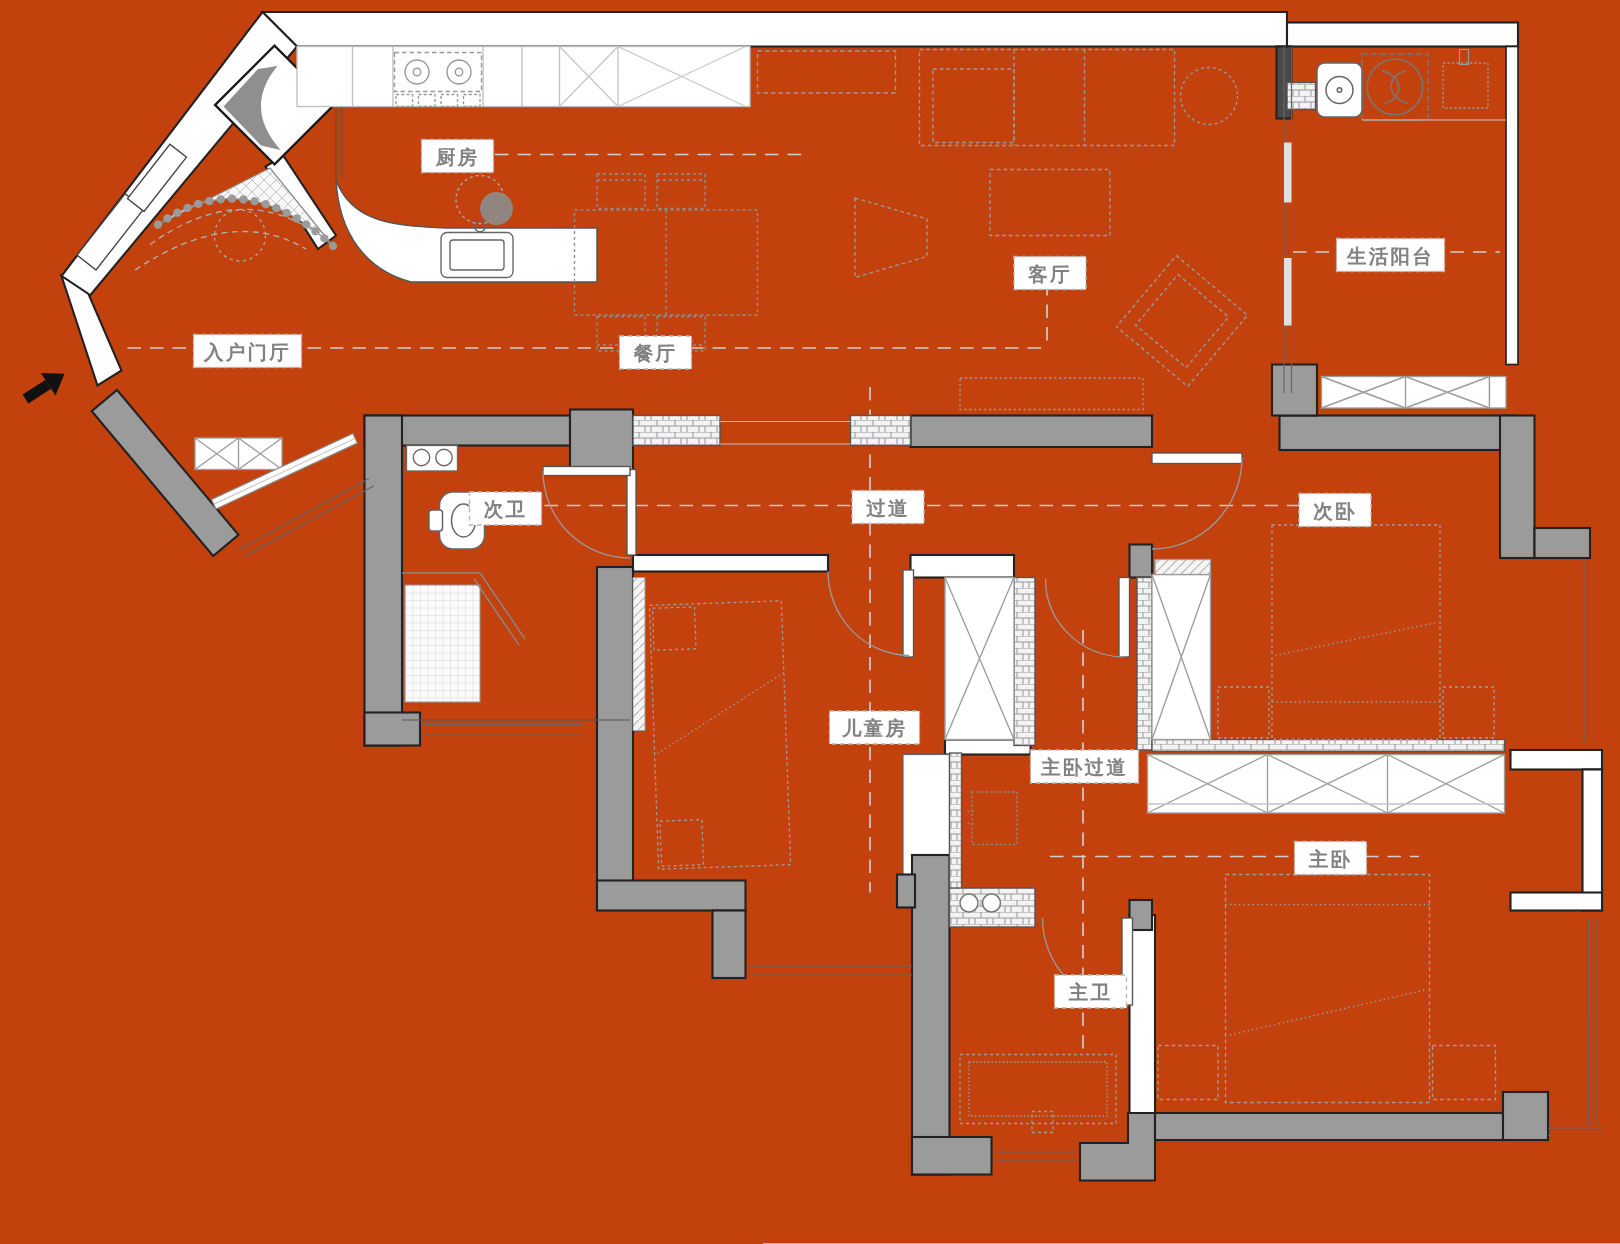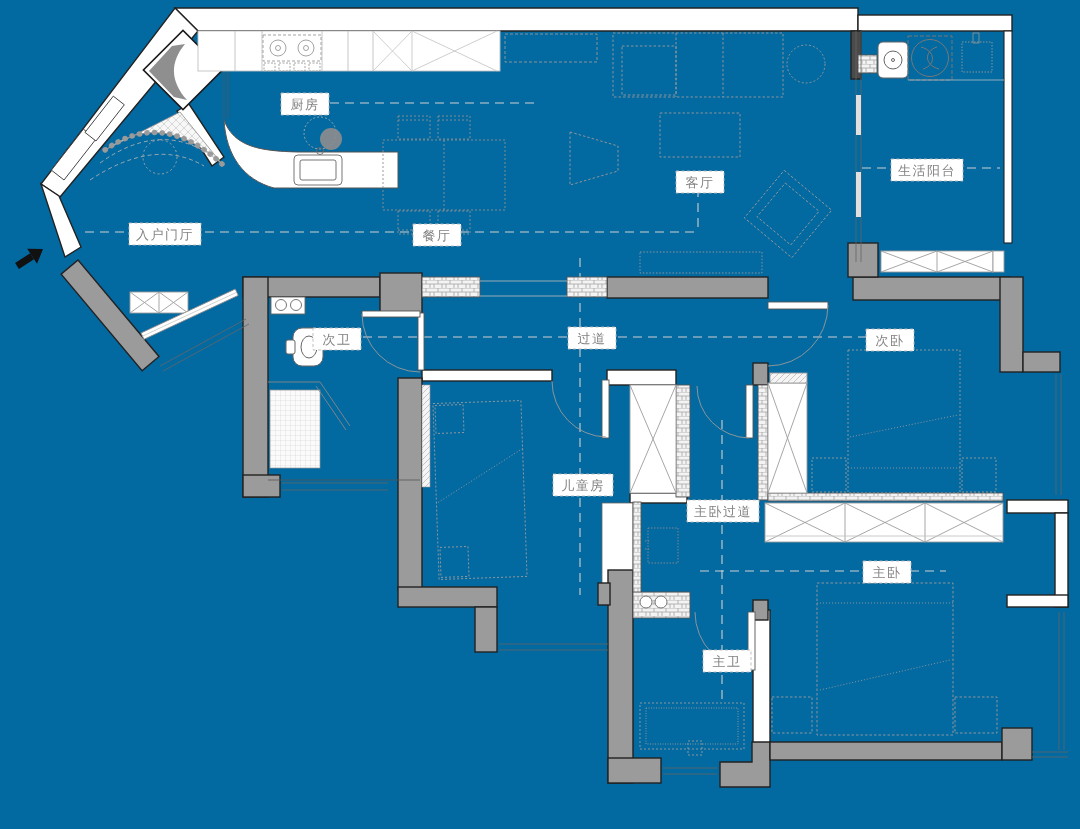--- a/index.html
+++ b/index.html
@@ -1,17 +1,17 @@
 <!DOCTYPE html>
 <html><head>
 <meta charset="utf-8">
 <style>
   html,body{margin:0;padding:0;background:#ffffff;}
-  #stage{position:relative;width:1080px;height:829px;background:#0369a1;overflow:hidden;
-         font-family:"Liberation Sans", sans-serif;}
+  #stage{position:relative;width:1080px;height:829px;background:#c2410c;overflow:hidden;
+         font-family:"Liberation Sans", sans-serif;font-weight:bold;}
   svg{display:block}
   .room-label-text{font-family:"Liberation Sans", sans-serif;font-size:13px;fill:#828282;letter-spacing:1.5px;}
 </style>
 </head>
 <body>
 
 <div id="stage">
 <svg width="1080" height="829" viewBox="0 0 1080 829">
   <defs>
     <pattern id="brick" width="12" height="8" patternUnits="userSpaceOnUse">

